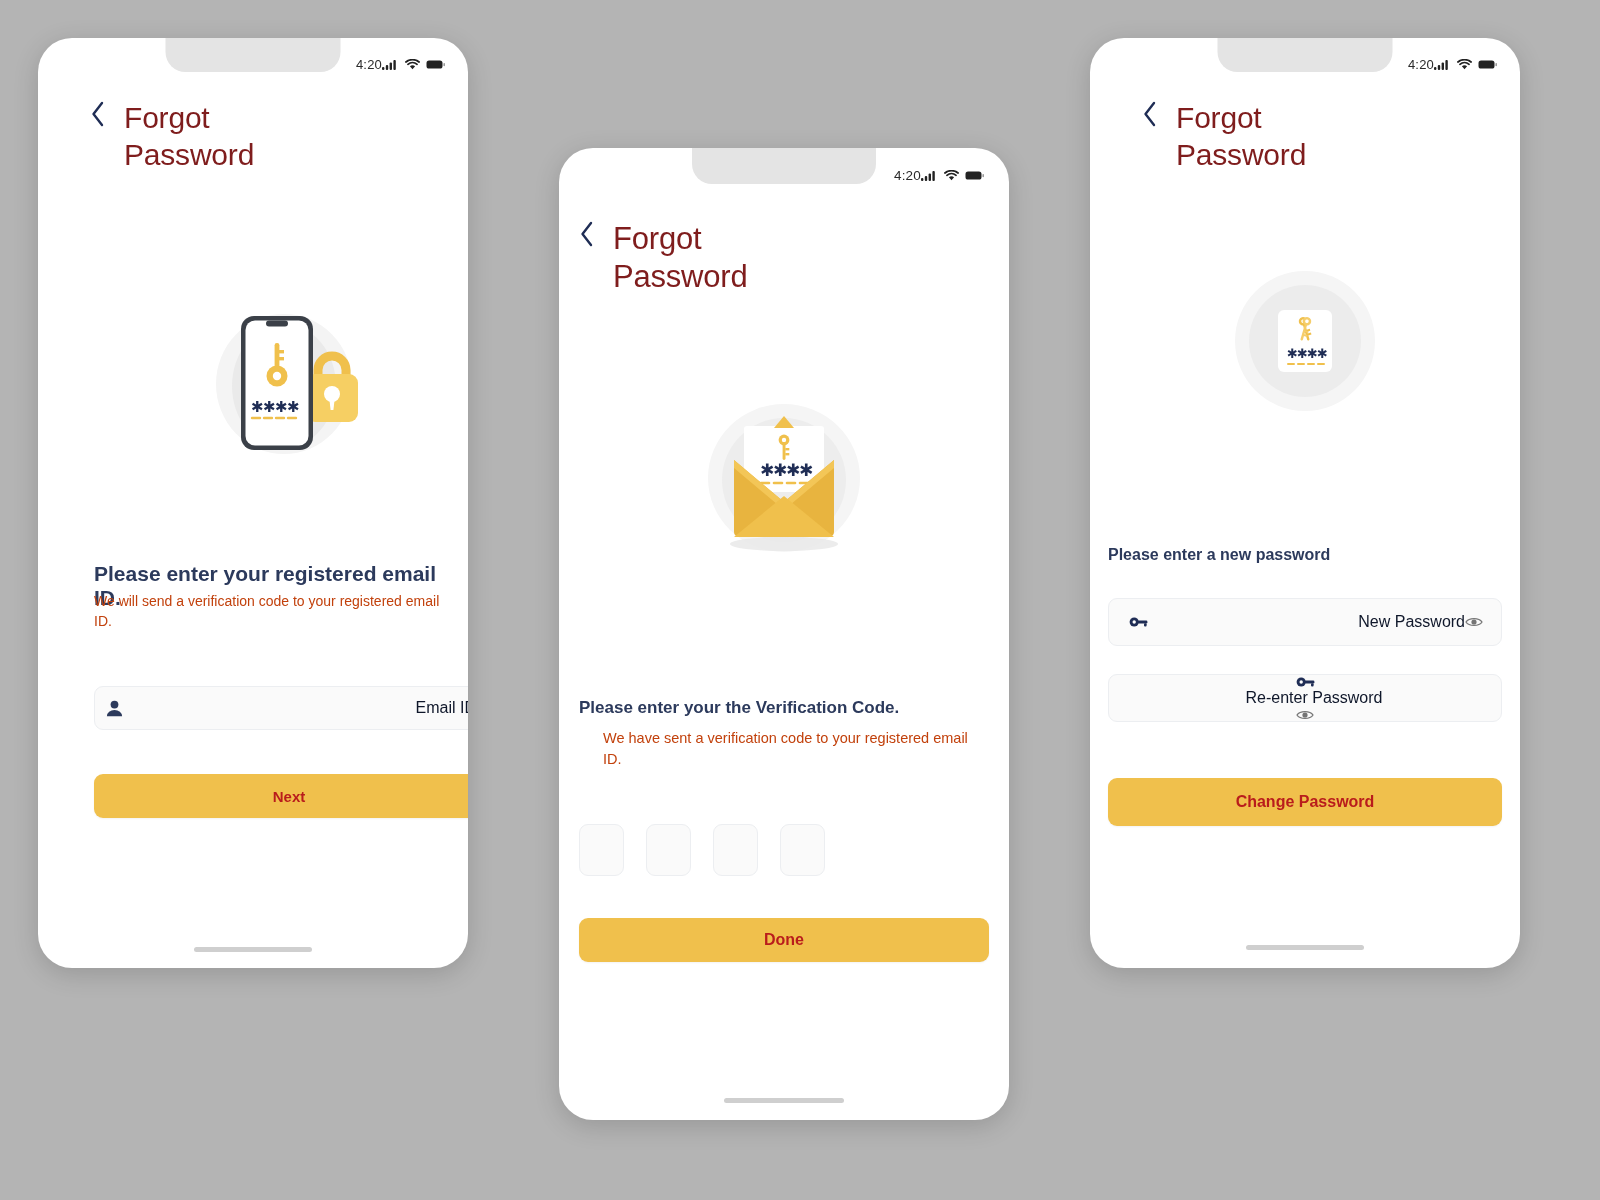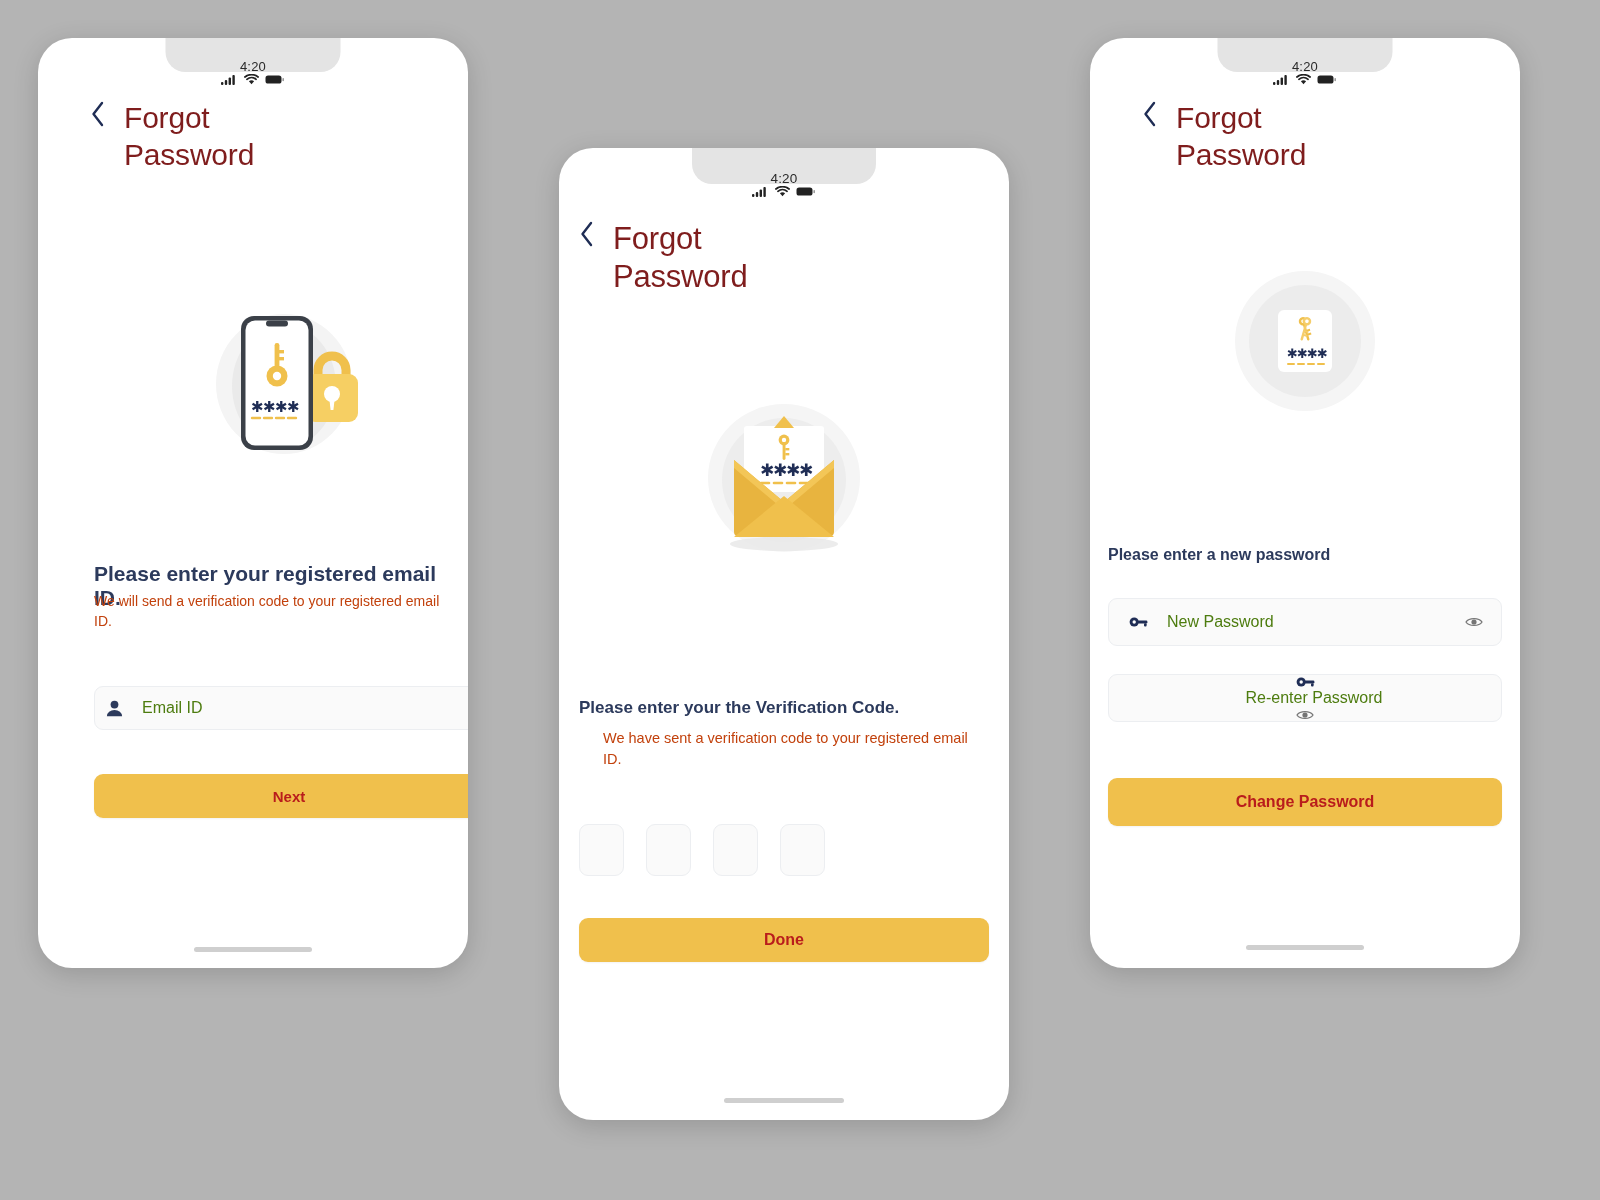--- a/index.html
+++ b/index.html
@@ -27,24 +27,23 @@
   .notch{
     position:absolute;
     top:0;left:50%;transform:translateX(-50%);
     background:#e4e4e4;
     border-bottom-left-radius:20px;
     border-bottom-right-radius:20px;
   }
 
   
   .statusbar{
-    position:absolute;left:0;right:0;top:8px;
-    display:flex;align-items:center;justify-content:center;
+    position:absolute;left:0;right:0;top:0;
+    display:flex;align-items:center;justify-content:flex-end;
     box-sizing:border-box;
-    flex-direction:column;
   }
   .status-time{
     color:#2a2a2a;font-weight:400;letter-spacing:.2px;
     font-family:"Liberation Sans", sans-serif;
   }
   .status-icons{display:flex;align-items:center;gap:6px;}
   .status-icons svg{display:block;}
 
   
   .header{
@@ -79,21 +78,21 @@
   .field{
     position:absolute;
     background:#fafafa;
     border:1px solid #eceef1;
     border-radius:9px;
     display:flex;align-items:center;
     box-sizing:border-box;
     cursor:text;
   }
   .field .fic{flex:0 0 auto;display:flex;align-items:center;justify-content:center;}
-  .field .ftxt{color:#4d7c0f;flex:1 1 auto;}
+  .field .ftxt{color:#0f172a;flex:1 1 auto;text-align:right;}
   .field .feye{flex:0 0 auto;display:flex;align-items:center;cursor:pointer;}
 
   
   .btn{
     position:absolute;
     background:#f0c04c;
     border-radius:9px;
     display:flex;align-items:center;justify-content:center;
     color:#b91c1c;font-weight:700;
     cursor:pointer;

